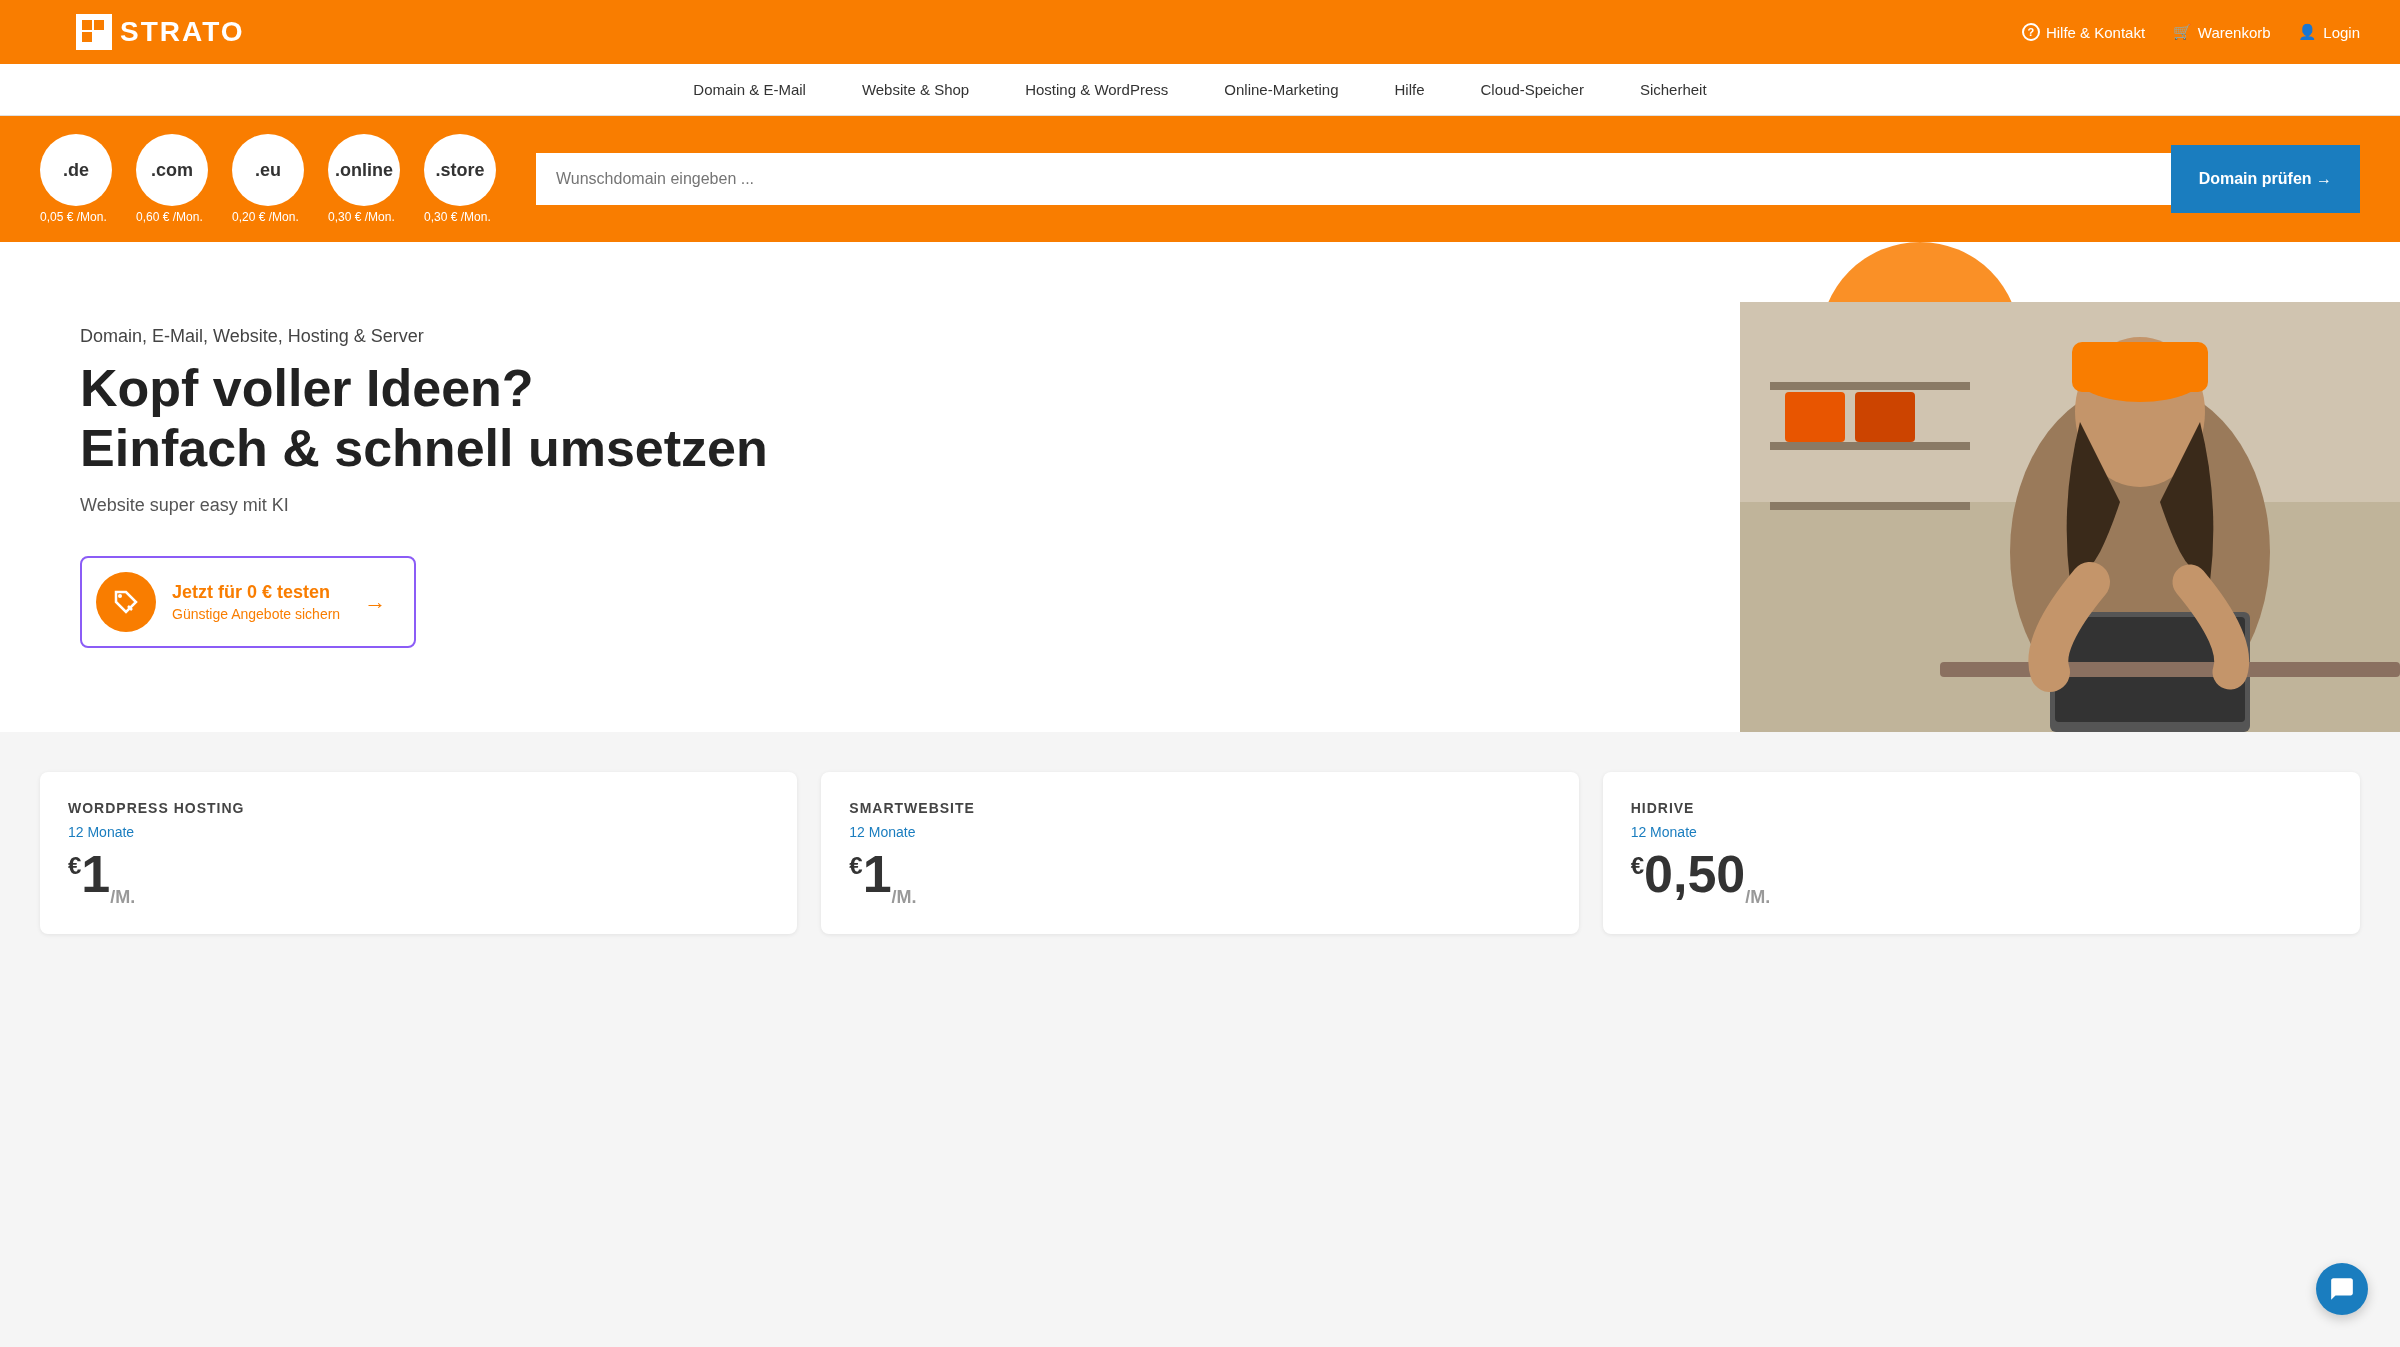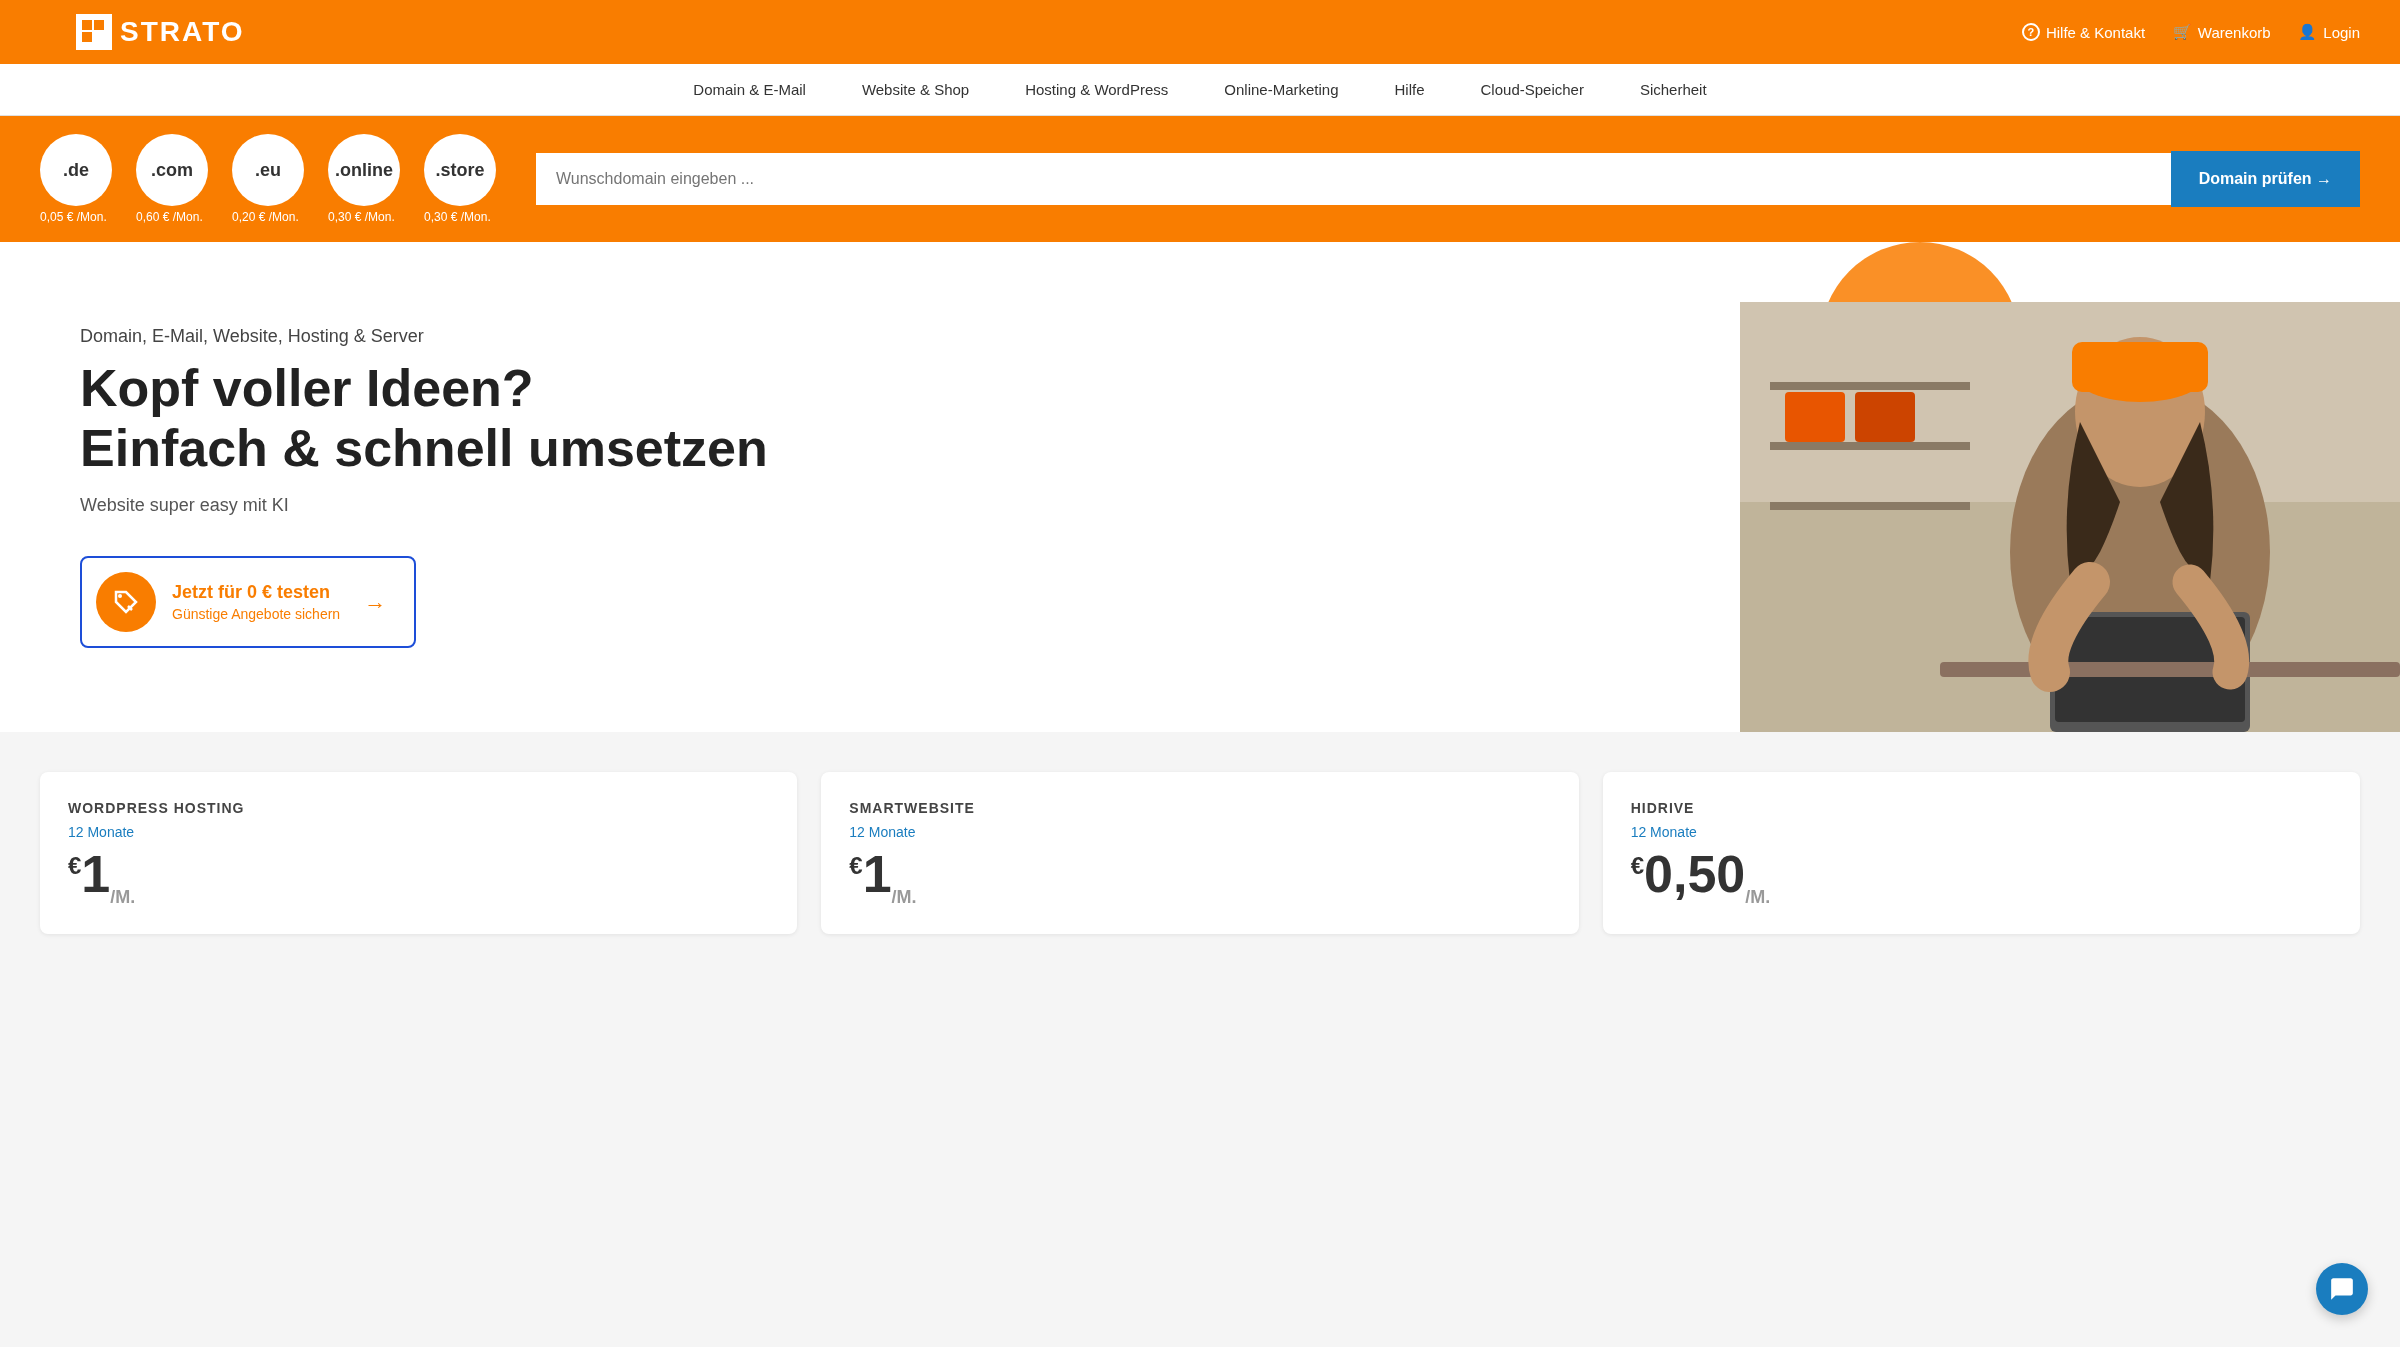--- a/index.html
+++ b/index.html
@@ -123,21 +123,21 @@
     .domain-input {
       flex: 1;
       height: 52px;
       border: none;
       padding: 4px 20px;
       font-size: 16px;
       color: #999;
       outline: none;
     }
     .domain-btn {
-      height: 56px;
+      height: 68px;
       background: #1a7dbf;
       color: white;
       border: none;
       padding: 0 28px;
       font-size: 16px;
       font-weight: bold;
       cursor: pointer;
       white-space: nowrap;
       display: flex;
       align-items: center;
@@ -173,21 +173,21 @@
     }
     .hero-desc {
       font-size: 18px;
       color: #555;
       margin-bottom: 40px;
     }
     .hero-cta {
       display: inline-flex;
       align-items: center;
       gap: 16px;
-      border: 2px solid #1d4ed8;
+      border: 2px solid #8b5cf6;
       border-radius: 8px;
       padding: 14px 28px 14px 14px;
       cursor: pointer;
       background: white;
     }
     .hero-cta-icon {
       width: 60px;
       height: 60px;
       background: #f97d00;
       border-radius: 50%;

